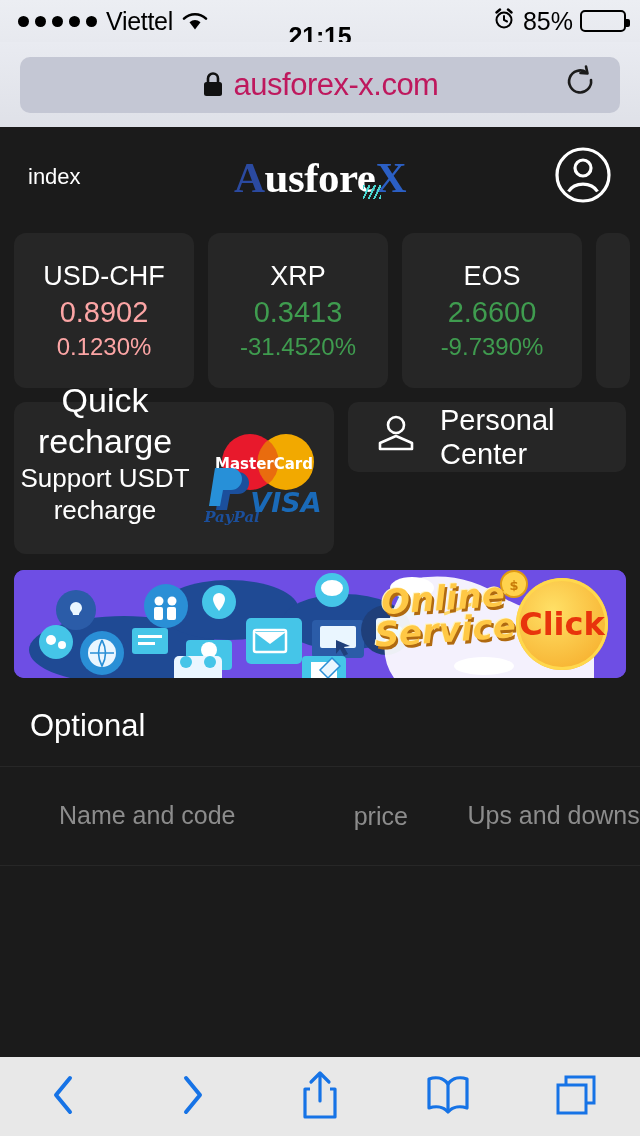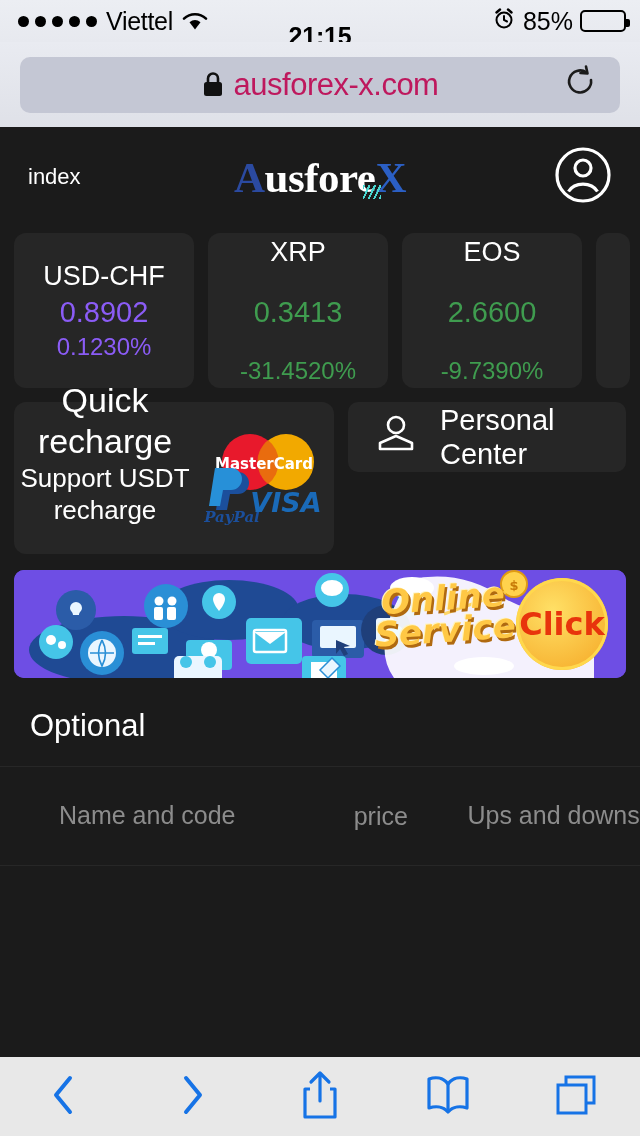--- a/index.html
+++ b/index.html
@@ -66,21 +66,21 @@
   .tickers{ display:flex; gap:14px; padding:0 14px; margin-top:6px; }
   .tcard{
     background:#262626; border-radius:12px; width:180px; height:155px;
     display:flex; flex-direction:column; align-items:center; justify-content:center; gap:4px;
     flex:none;
   }
   .tcard.partial{ width:34px; }
   .tname{ color:#fff; font-size:27px; }
   .tprice{ font-size:29px; }
   .tchg{ font-size:24px; }
-  .up{ color:#8b5cf6; } .down{ color:#3f9c4f;margin-top:24px; }
+  .up{ color:#fca5a5; } .down{ color:#3f9c4f; }
 
   
   .midrow{ display:flex; gap:14px; padding:0 14px; margin-top:14px; align-items:flex-start; }
   .qcard{
     background:#262626; border-radius:12px; width:320px; height:152px;
     position:relative; display:flex; align-items:center;
   }
   .qtext{ width:190px; text-align:center; color:#fff; line-height:1.22;
           position:absolute; left:-4px; top:-22px; }
   .qtitle{ font-size:34px; display:block; }

